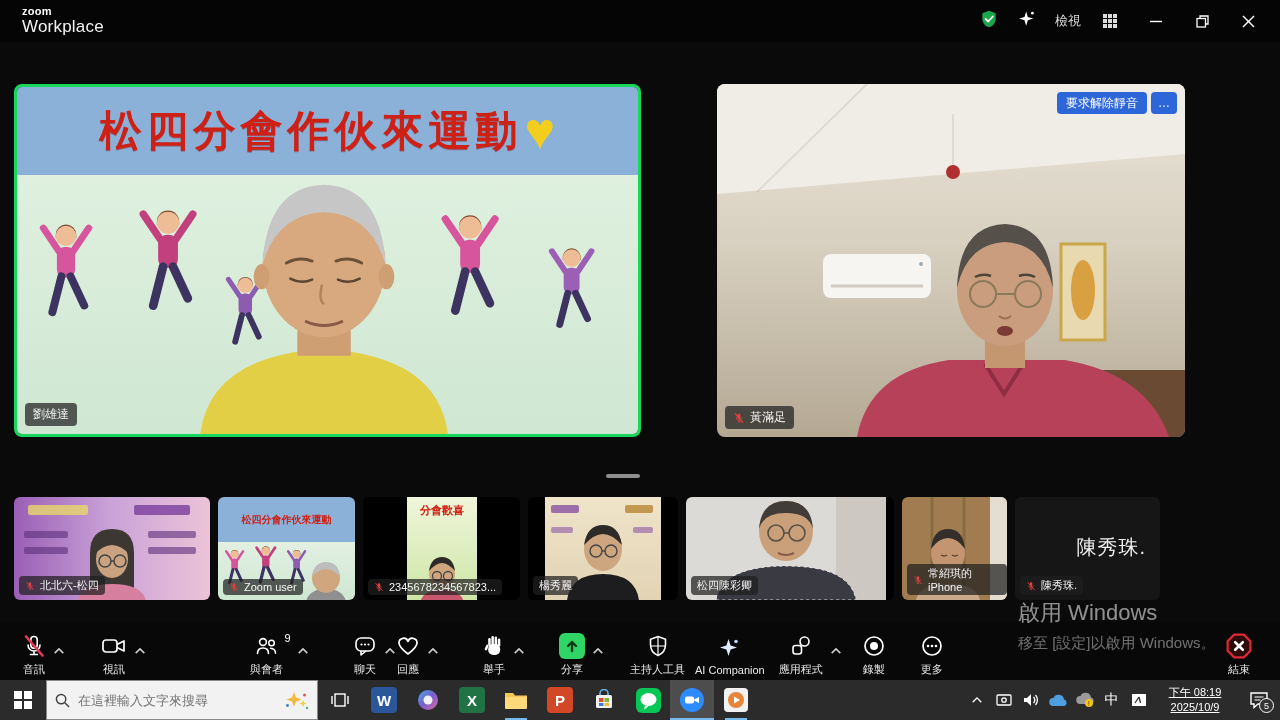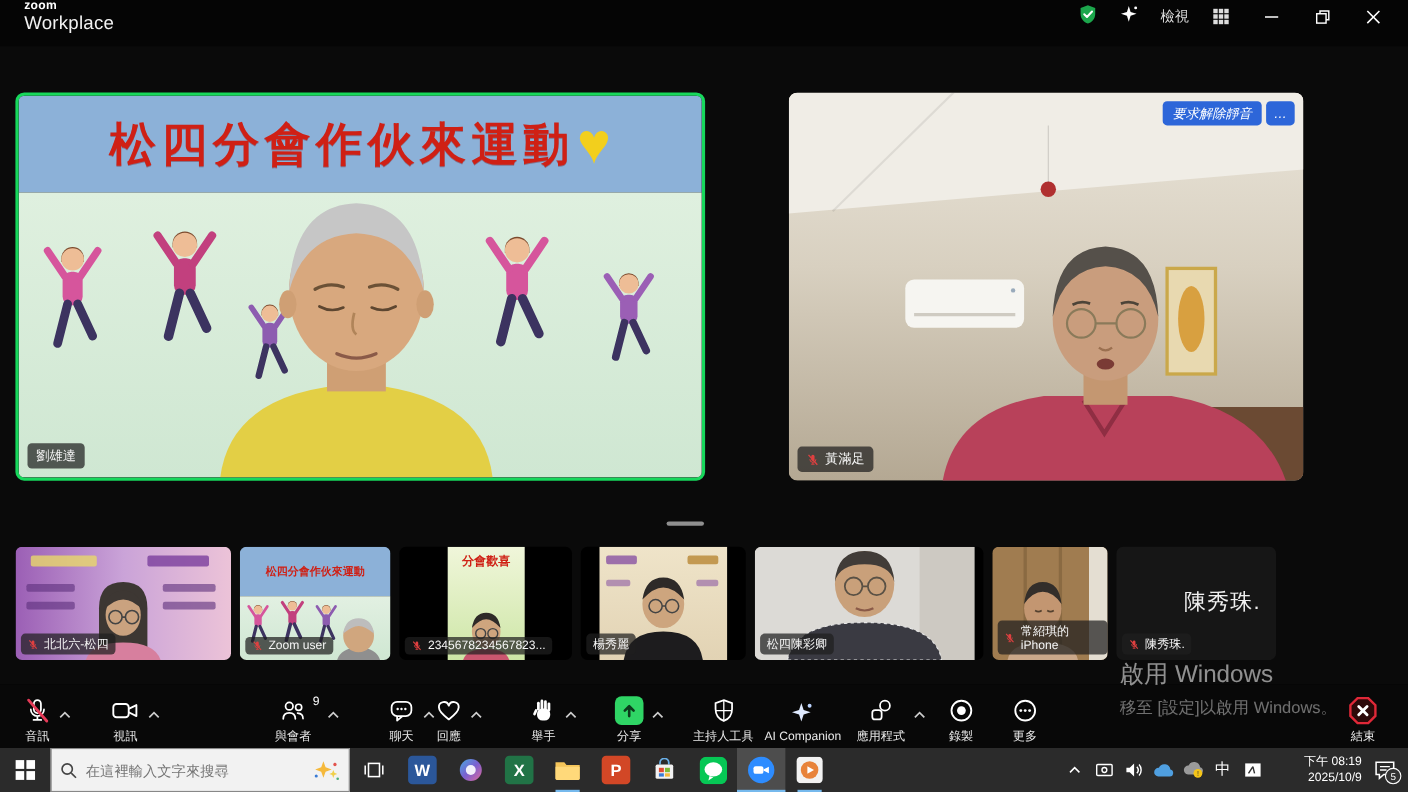--- a/index.html
+++ b/index.html
@@ -2,21 +2,21 @@
 <html><head>
 <meta charset="utf-8">
 <style>
   * { margin:0; padding:0; box-sizing:border-box; }
   html,body { width:1280px; height:720px; background:#000; overflow:hidden;
     font-family:"Liberation Sans","DejaVu Sans",sans-serif; }
   .screen { position:relative; width:1280px; height:720px; background:#000; }
 
   
   .titlebar { position:absolute; top:0; left:0; width:1280px; height:42px; background:#050505;
-    display:flex; align-items:flex-start; color:#fff; }
+    display:flex; align-items:center; color:#fff; }
   .tb-logo { margin-left:22px; line-height:1.05; }
   .tb-logo .small { font-size:11px; font-weight:700; letter-spacing:.3px; }
   .tb-logo .big   { font-size:17px; font-weight:400; letter-spacing:.2px; color:#f2f2f2; }
   .tb-right { margin-left:auto; display:flex; align-items:center; gap:18px; margin-right:12px; }
   .tb-view { display:flex; align-items:center; gap:21px; color:#ddd; font-size:13px; }
   .winctl { display:flex; align-items:center; gap:6px; }
   .winbtn { width:40px; height:30px; display:flex; align-items:center; justify-content:center; }
 
   
   .stage { position:absolute; top:42px; left:0; width:1280px; height:580px; background:#0a0a0a; }
@@ -36,21 +36,21 @@
   .shirt { fill:var(--shirt,#d6559c); }
   .arm { stroke:var(--shirt,#d6559c); stroke-width:6; stroke-linecap:round; fill:none; }
   .leg { stroke:#3c3360; stroke-width:7; stroke-linecap:round; fill:none; }
 
   .name-chip { position:absolute; left:8px; bottom:8px; background:rgba(30,30,30,.72); color:#f5f5f5;
     font-size:12px; padding:3px 8px; border-radius:4px; display:flex; align-items:center; gap:5px; z-index:5; }
   .chip-mic { width:12px; height:14px; flex:none; }
 
   .tile-topbtns { position:absolute; top:8px; right:8px; display:flex; gap:4px; z-index:5; }
   .bluebtn { background:#2d66d9; color:#fff; font-size:12px; padding:4px 9px; border-radius:4px;
-    border:none; line-height:1.2;font-style:italic; }
+    border:none; line-height:1.2; }
   .bluebtn.more { padding:4px 7px; }
 
   .divider-handle { position:absolute; left:606px; top:432px; width:34px; height:4px;
     background:#8f8f8f; border-radius:2px; }
 
   
   .filmstrip { position:absolute; left:14px; top:455px; height:103px; display:flex; gap:8px; }
   .ftile { position:relative; height:103px; border-radius:6px; overflow:hidden; background:#000; flex:none; }
   .ftile .name-chip { left:5px; bottom:5px; font-size:11px; padding:2px 6px; }
   .ftile .chip-mic { width:10px; height:12px; }
@@ -92,21 +92,21 @@
   .tk-cell { width:44px; display:flex; align-items:center; justify-content:center; position:relative; }
   .tk-cell.active { background:#4d4d4d; }
   .underline { position:absolute; bottom:0; left:50%; transform:translateX(-50%);
     width:22px; height:2px; background:#76b9ed; }
   .tk-cell.active .underline { width:100%; }
   .appsq { width:26px; height:26px; border-radius:4px; display:flex; align-items:center;
     justify-content:center; color:#fff; font-weight:700; font-size:15px; }
   .tray { margin-left:auto; display:flex; align-items:center; }
   .tray-cell { width:27px; height:40px; display:flex; align-items:center; justify-content:center;
     position:relative; color:#fff; }
-  .tk-clock { width:86px; text-align:right; color:#fff; font-size:11px; line-height:1.35; }
+  .tk-clock { width:86px; text-align:center; color:#fff; font-size:11px; line-height:1.35;text-decoration:underline; }
   .notif { width:42px; position:relative; }
   .notif-badge { position:absolute; right:6px; bottom:7px; width:15px; height:15px; border-radius:50%;
     background:#333; border:1.5px solid #fff; color:#fff; font-size:9px; display:flex;
     align-items:center; justify-content:center; }
   .ime { font-size:14px; }
 </style>
 </head>
 <body>
 
 <div class="screen">

